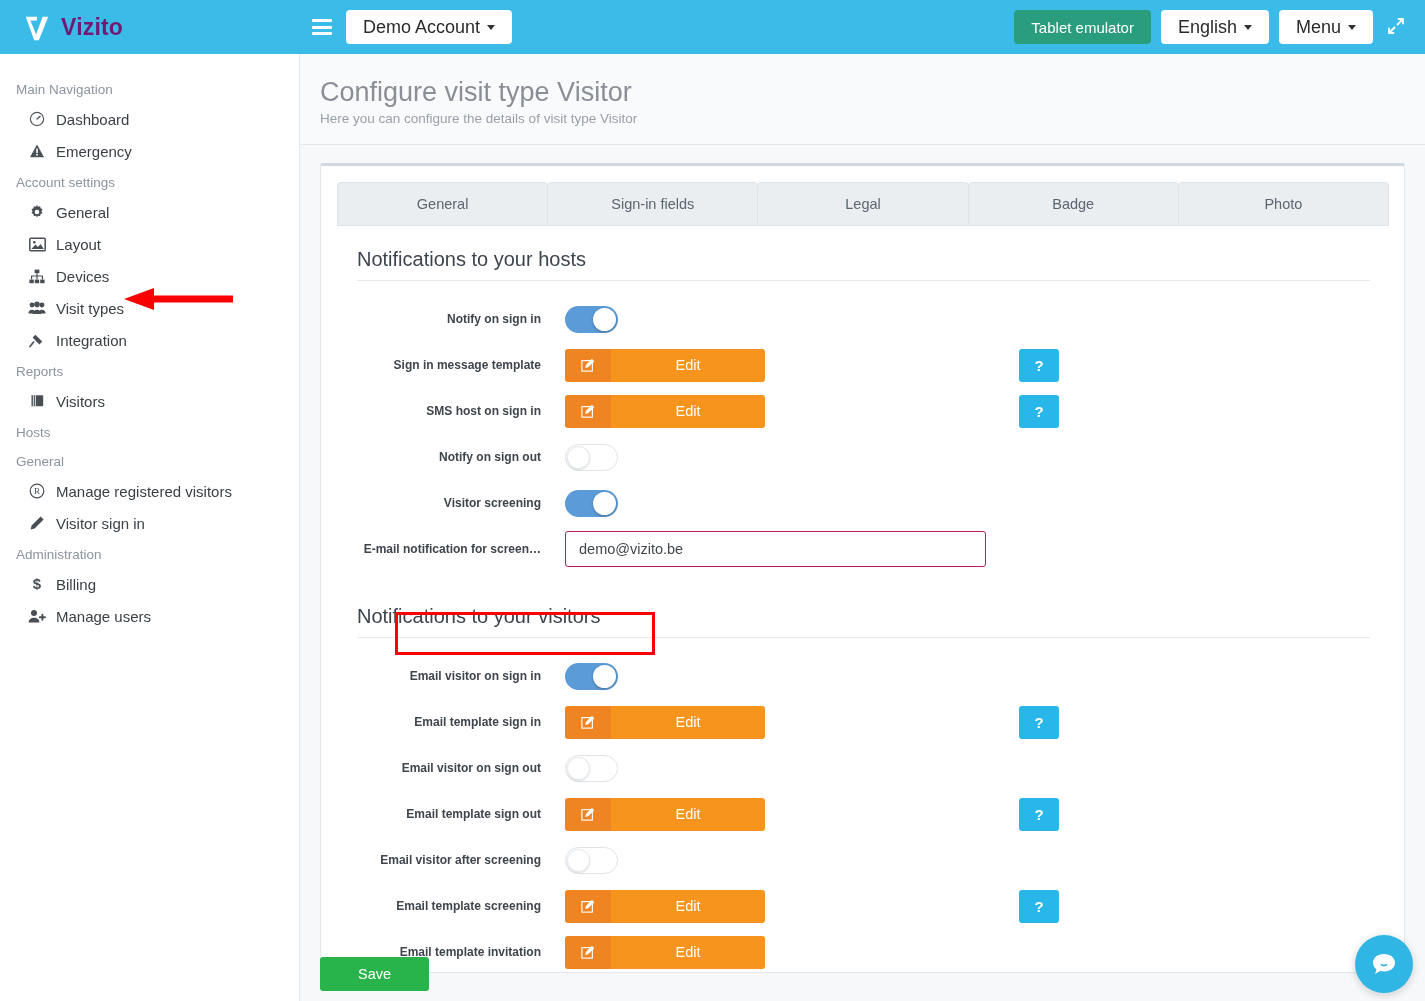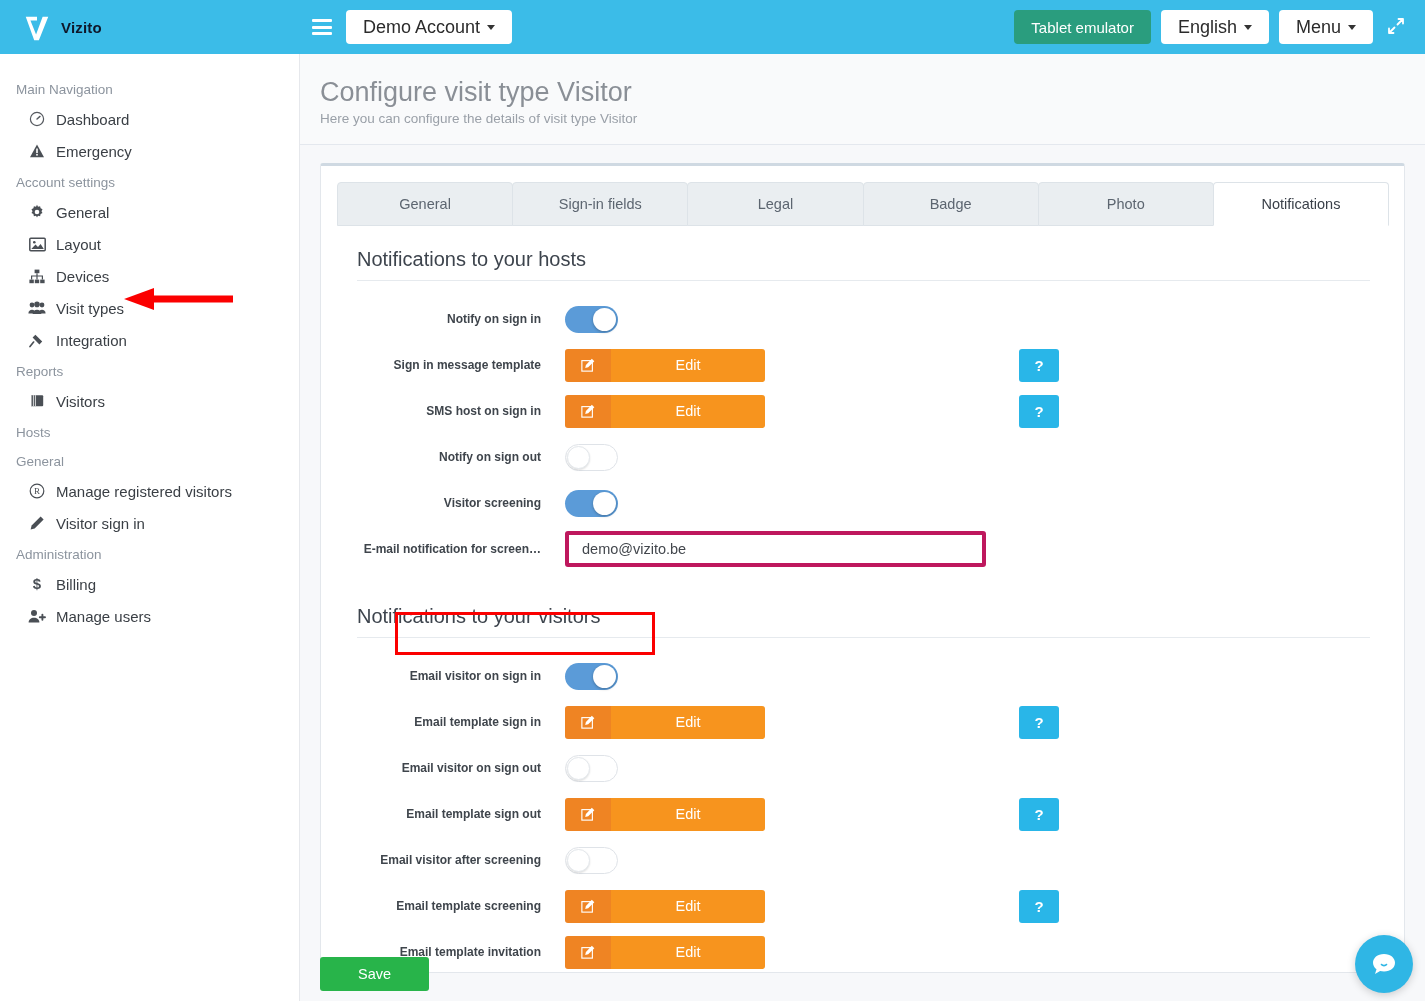--- a/index.html
+++ b/index.html
@@ -15,21 +15,21 @@
   .topbar {
     position: absolute; top: 0; left: 0; width: 1425px; height: 54px;
     background: #3bbce8; display: flex; align-items: center;
   }
   .brand {
     width: 300px; height: 54px; display: flex; align-items: center;
     padding-left: 22px; gap: 9px;
   }
   .brand-logo { width: 30px; height: 30px; display: block; }
   .brand-name {
-    color: #0f172a; font-size: 15px; font-weight: bold; letter-spacing: .2px;
+    color: #701a75; font-size: 23px; font-weight: bold; letter-spacing: .2px;
   }
   .hamburger {
     width: 20px; height: 16px; margin-left: 12px; margin-right: 14px;
     display: flex; flex-direction: column; justify-content: space-between;
     cursor: pointer;
   }
   .hamburger span { display: block; height: 3px; background: #fff; border-radius: 1px; }
 
   .btn-white {
     background: #fff; color: #2b2b2b; border: none; border-radius: 4px;
@@ -164,21 +164,21 @@
   
   .help-btn {
     position: absolute; left: 662px; width: 40px; height: 33px;
     background: #29b6e8; color: #fff; border: none; border-radius: 3px;
     font-size: 15px; font-weight: bold; cursor: pointer;
     font-family: "Liberation Sans", sans-serif;
   }
 
   
   .text-input {
-    width: 421px; height: 36px; border: 4px solid #be185d;
+    width: 421px; height: 36px; border: 1px solid #be185d;
     border-radius: 3px; padding: 0 13px; font-size: 14.5px; color: #43474d;
     font-family: "Liberation Sans", sans-serif; background: #fff;
   }
 
   
   .save-wrap {
     position: absolute; left: 320px; top: 957px; width: 1085px;
     display: flex; justify-content: flex-start;
   }
   .save-btn {
@@ -393,21 +393,20 @@
     </div>
 
     <div class="card">
 
       <div class="tabs">
         <div class="tab">General</div>
         <div class="tab">Sign-in fields</div>
         <div class="tab">Legal</div>
         <div class="tab">Badge</div>
         <div class="tab">Photo</div>
-        <div class="tab active">Notifications</div>
       </div>
 
       <div class="panel-body">
 
         <h2 class="section-title">Notifications to your hosts</h2>
 
         <div class="form-row">
           <div class="form-label">Notify on sign in</div>
           <div class="form-ctrl">
             <div class="toggle on">

